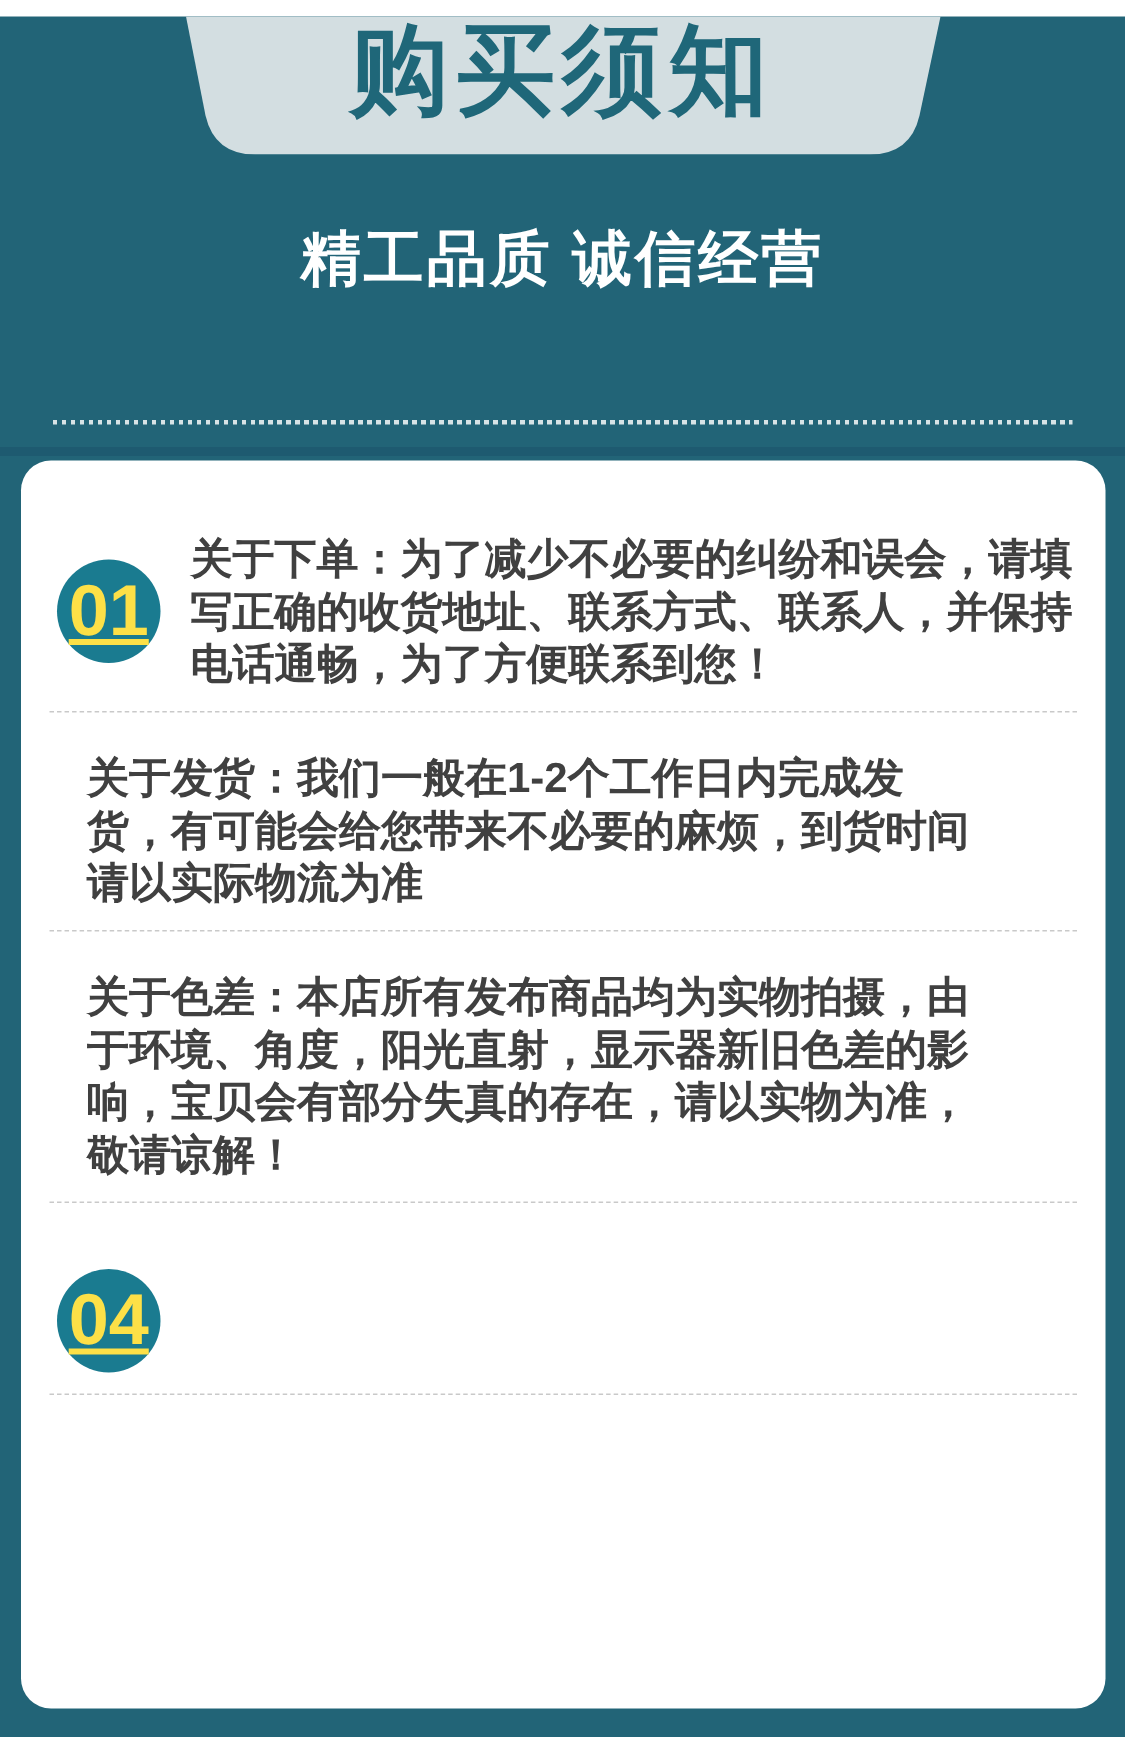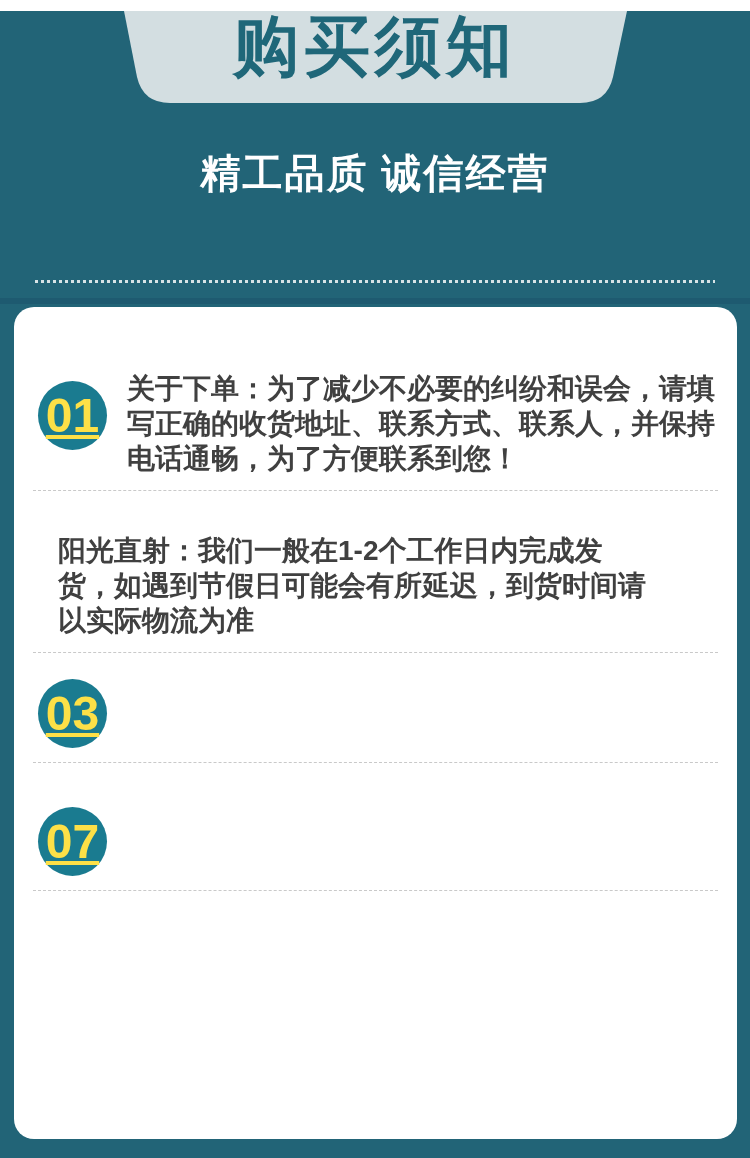--- a/index.html
+++ b/index.html
@@ -40,21 +40,20 @@
   .badge{
     flex:0 0 69px;width:69px;height:69px;border-radius:50%;
     background:#1a7b90;color:#fde047;
     display:flex;align-items:center;justify-content:center;
     font-size:48px;font-weight:bold;letter-spacing:0px;text-decoration:underline;
   }
   .notice-text{
     margin-left:20px;width:591px;
     font-size:28px;line-height:35px;font-weight:600;color:#404040;
     word-break:break-all;
-    margin-top:16px;
   }
   .sep{border-top:1px dashed #c9c9c9;margin:0 19px;height:0;}
 </style>
 </head>
 <body>
 
 <div class="page">
 
   <div class="top-strip"></div>
 
@@ -72,29 +71,29 @@
 
   <div class="card">
 
     <div class="notice">
       <div class="badge">01</div>
       <div class="notice-text">关于下单：为了减少不必要的纠纷和误会，请填写正确的收货地址、联系方式、联系人，并保持电话通畅，为了方便联系到您！</div>
     </div>
     <div class="sep"></div>
 
     <div class="notice">
-      <div class="notice-text">阳光直射：我们一般在1-2个工作日内完成发货，如遇到节假日可能会有所延迟，到货时间请以实际物流为准</div>
+      <div class="notice-text">关于发货：我们一般在1-2个工作日内完成发货，有可能会给您带来不必要的麻烦，到货时间请以实际物流为准</div>
     </div>
     <div class="sep"></div>
 
     <div class="notice">
-      <div class="badge">03</div>
+      <div class="notice-text">关于色差：本店所有发布商品均为实物拍摄，由于环境、角度，阳光直射，显示器新旧色差的影响，宝贝会有部分失真的存在，请以实物为准，敬请谅解！</div>
     </div>
     <div class="sep"></div>
 
     <div class="notice top-badge">
-      <div class="badge">07</div>
+      <div class="badge">04</div>
     </div>
     <div class="sep"></div>
 
   </div>
 
 </div>
 
 </body></html>

